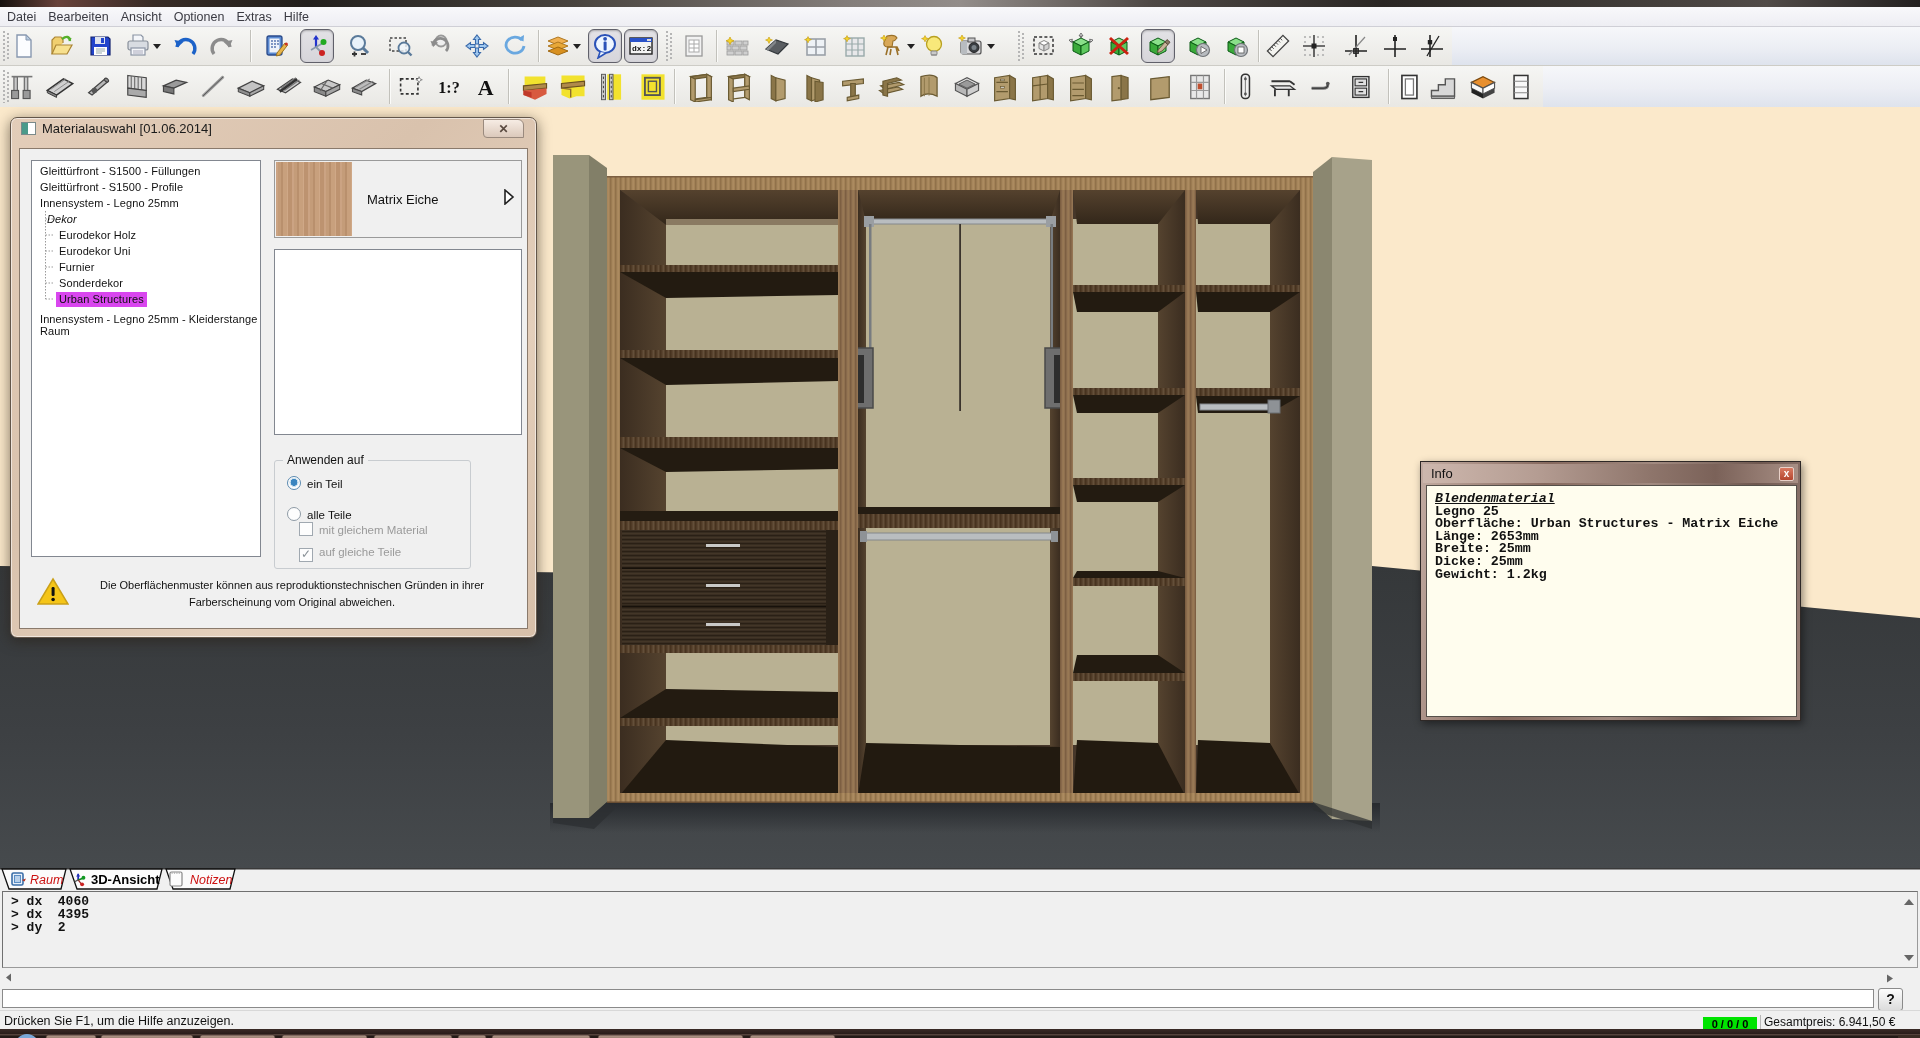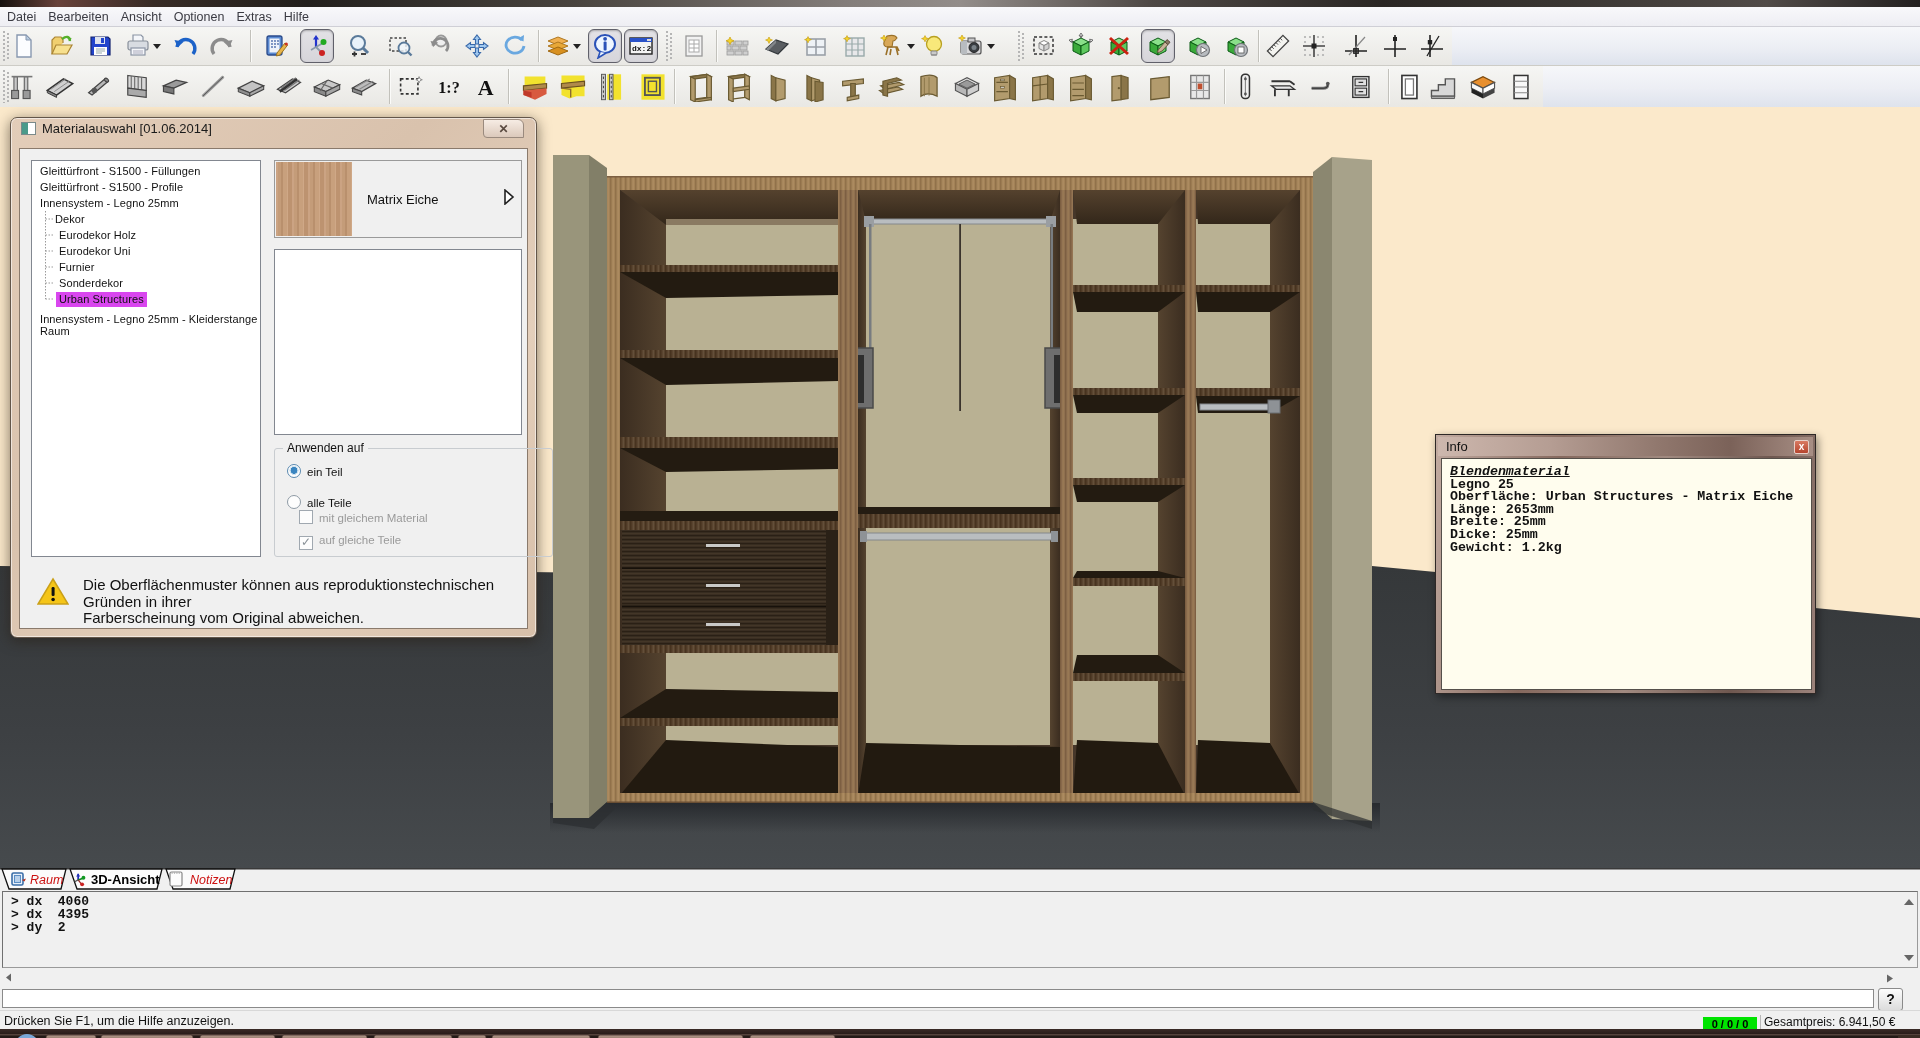--- a/index.html
+++ b/index.html
@@ -51,32 +51,32 @@
     background:linear-gradient(#f6ece4,#dcc9bb);color:#5a4a40;font-size:12px;font-weight:bold;
     text-align:center;line-height:18px;box-sizing:border-box;}
   #dlgclient{left:8px;top:30px;width:509px;height:481px;background:#f0f0f0;
     border:1px solid #8a7a6c;box-sizing:border-box;}
   #lb1{left:11px;top:11px;width:230px;height:397px;background:#fff;border:1px solid #828790;box-sizing:border-box;}
   .trow{position:absolute;font-size:11px;color:#111;white-space:nowrap;padding:0 3px;line-height:15px;letter-spacing:0.1px;}
   #swpanel{left:254px;top:11px;width:248px;height:78px;background:#f0f0f0;border:1px solid #9a9a9a;box-sizing:border-box;}
   #swatch{left:1px;top:1px;width:76px;height:74px;background:#c49c79;
     background-image:repeating-linear-gradient(90deg,#cba383 0 2px,#c49c79 2px 5px,#b9906d 5px 7px,#c8a07d 7px 11px,#cfa887 11px 12px,#bd9370 12px 16px);}
   #box2{left:254px;top:100px;width:248px;height:186px;background:#fff;border:1px solid #828790;box-sizing:border-box;}
-  #gb{left:254px;top:299px;width:279px;height:109px;border:1px solid #c8ccd0;border-radius:3px;box-sizing:border-box;}
+  #gb{left:254px;top:311px;width:197px;height:109px;border:1px solid #c8ccd0;border-radius:3px;box-sizing:border-box;}
   #gblabel{position:absolute;left:8px;top:-8px;background:#f0f0f0;padding:0 4px;font-size:12px;color:#111;}
   .radio{display:inline-block;width:12px;height:12px;border-radius:50%;background:#fdfdfd;border:1px solid #8e9aa5;vertical-align:-2px;}
   .radsel{background:radial-gradient(circle at 50% 45%,#3a85c0 0 3.2px,#cfe2ef 3.6px 4.4px,#fdfdfd 4.8px);border-color:#5a8ab0;}
   .cb{display:inline-block;width:12px;height:12px;background:#fdfdfd;border:1px solid #a0a8b0;vertical-align:-2px;
     font-size:12px;line-height:11px;color:#8a9298;text-align:center;}
   .lbl{font-size:11.5px;color:#111;margin-left:6px;}
   .gray{color:#9a9a9a;}
   
-  #info{left:1420px;top:434px;width:381px;height:260px;border:1px solid #2e2826;
+  #info{left:1420px;top:461px;width:381px;height:260px;border:1px solid #2e2826;
     background:linear-gradient(100deg,#c3aca2,#86695e 30%,#a18a80 55%,#6f5850 80%,#9c837b);
-    box-shadow:2px 3px 8px rgba(0,0,0,.45);box-sizing:border-box;margin-left:15px;}
+    box-shadow:2px 3px 8px rgba(0,0,0,.45);box-sizing:border-box;}
   #infotitle{left:2px;top:2px;width:375px;height:19px;
     background:linear-gradient(90deg,#cdb7ad,#b59d93 30%,#8f766c 60%,#7b6259 78%,#a78e84);}
   #infoclose{left:356px;top:2.5px;width:15px;height:14px;background:linear-gradient(#d97a62,#b5452e);
     border:1px solid #e8d0c8;border-radius:2px;color:#fff;font-size:10px;font-weight:bold;text-align:center;line-height:12px;box-sizing:border-box;}
   #infobody{left:5px;top:23px;width:371px;height:232px;background:#fffdee;border:1px solid #55504a;
     font-family:"Liberation Mono",monospace;font-size:13.3px;font-weight:bold;line-height:12.6px;
     color:#111;padding:7px 0 0 8px;box-sizing:border-box;white-space:pre;}
 </style>
 </head>
 <body>
@@ -709,21 +709,21 @@
     <div class="abs" id="dlgclient">
       <div class="abs" id="lb1">
         <svg class="abs" style="left:0;top:0" width="228" height="395">
           <g stroke="#9a9a9a" stroke-width="1" stroke-dasharray="1.5 1.5">
             <path d="M13.5 50 v88 M13.5 58 h9 M13.5 74 h9 M13.5 90 h9 M13.5 106 h9 M13.5 122 h9 M13.5 138 h9"></path>
           </g>
         </svg>
         <div class="trow" style="left:5px;top:3px;">Gleittürfront - S1500 - Füllungen</div>
         <div class="trow" style="left:5px;top:19px;">Gleittürfront - S1500 - Profile</div>
         <div class="trow" style="left:5px;top:35px;">Innensystem - Legno 25mm</div>
-        <div class="trow" style="left:20px;top:51px;">Dekor</div>
+        <div class="trow" style="left:12px;top:51px;font-style:italic;">Dekor</div>
         <div class="trow" style="left:24px;top:67px;">Eurodekor Holz</div>
         <div class="trow" style="left:24px;top:83px;">Eurodekor Uni</div>
         <div class="trow" style="left:24px;top:99px;">Furnier</div>
         <div class="trow" style="left:24px;top:115px;">Sonderdekor</div>
         <div class="trow" style="left:24px;top:131px;background:#d946ef;">Urban Structures</div>
         <div class="trow" style="left:5px;top:151px;">Innensystem - Legno 25mm - Kleiderstange</div>
         <div class="trow" style="left:5px;top:163px;">Raum</div>
       </div>
       <div class="abs" id="swpanel">
         <div class="abs" id="swatch"></div>
@@ -739,21 +739,21 @@
         <div class="abs" style="left:12px;top:36px;margin-top:8px;"><span class="radio"></span><span class="lbl">alle Teile</span></div>
         <div class="abs" style="left:24px;top:59px;"><span class="cb"></span><span class="lbl gray">mit gleichem Material</span></div>
         <div class="abs" style="left:24px;top:81px;"><span class="cb cbchk">✓</span><span class="lbl gray">auf gleiche Teile</span></div>
       </div>
       <svg class="abs" style="left:17px;top:428px;" width="32" height="30" viewBox="0 0 32 30">
         <path d="M16 2 L31 27 L1 27 Z" fill="#f5c518" stroke="#caa018" stroke-width="1.5"></path>
         <path d="M16 6 L28 25.5 L4 25.5 Z" fill="none"></path>
         <rect x="14.6" y="10" width="3" height="9" rx="1.2" fill="#111"></rect>
         <circle cx="16.1" cy="22.5" r="1.8" fill="#111"></circle>
       </svg>
-      <div class="abs" style="left:63px;top:428px;font-size:15px;color:#111;line-height:16.5px;">Die Oberflächenmuster können aus reproduktionstechnischen Gründen in ihrer<br>Farberscheinung vom Original abweichen.</div>
+      <div class="abs" style="left:80px;top:428px;font-size:11px;color:#111;line-height:16.5px;text-align:center;">Die Oberflächenmuster können aus reproduktionstechnischen Gründen in ihrer<br>Farberscheinung vom Original abweichen.</div>
     </div>
   </div>
 
   <div class="abs" id="info">
     <div class="abs" id="infotitle">
         <span style="position:absolute;left:8px;top:2px;font-size:13px;color:#111;">Info</span>
       <div class="abs" id="infoclose">x</div>
     </div>
     <div class="abs" id="infobody"><span style="text-decoration:underline;font-weight:bold;font-style:italic;">Blendenmaterial</span>
 Legno 25

